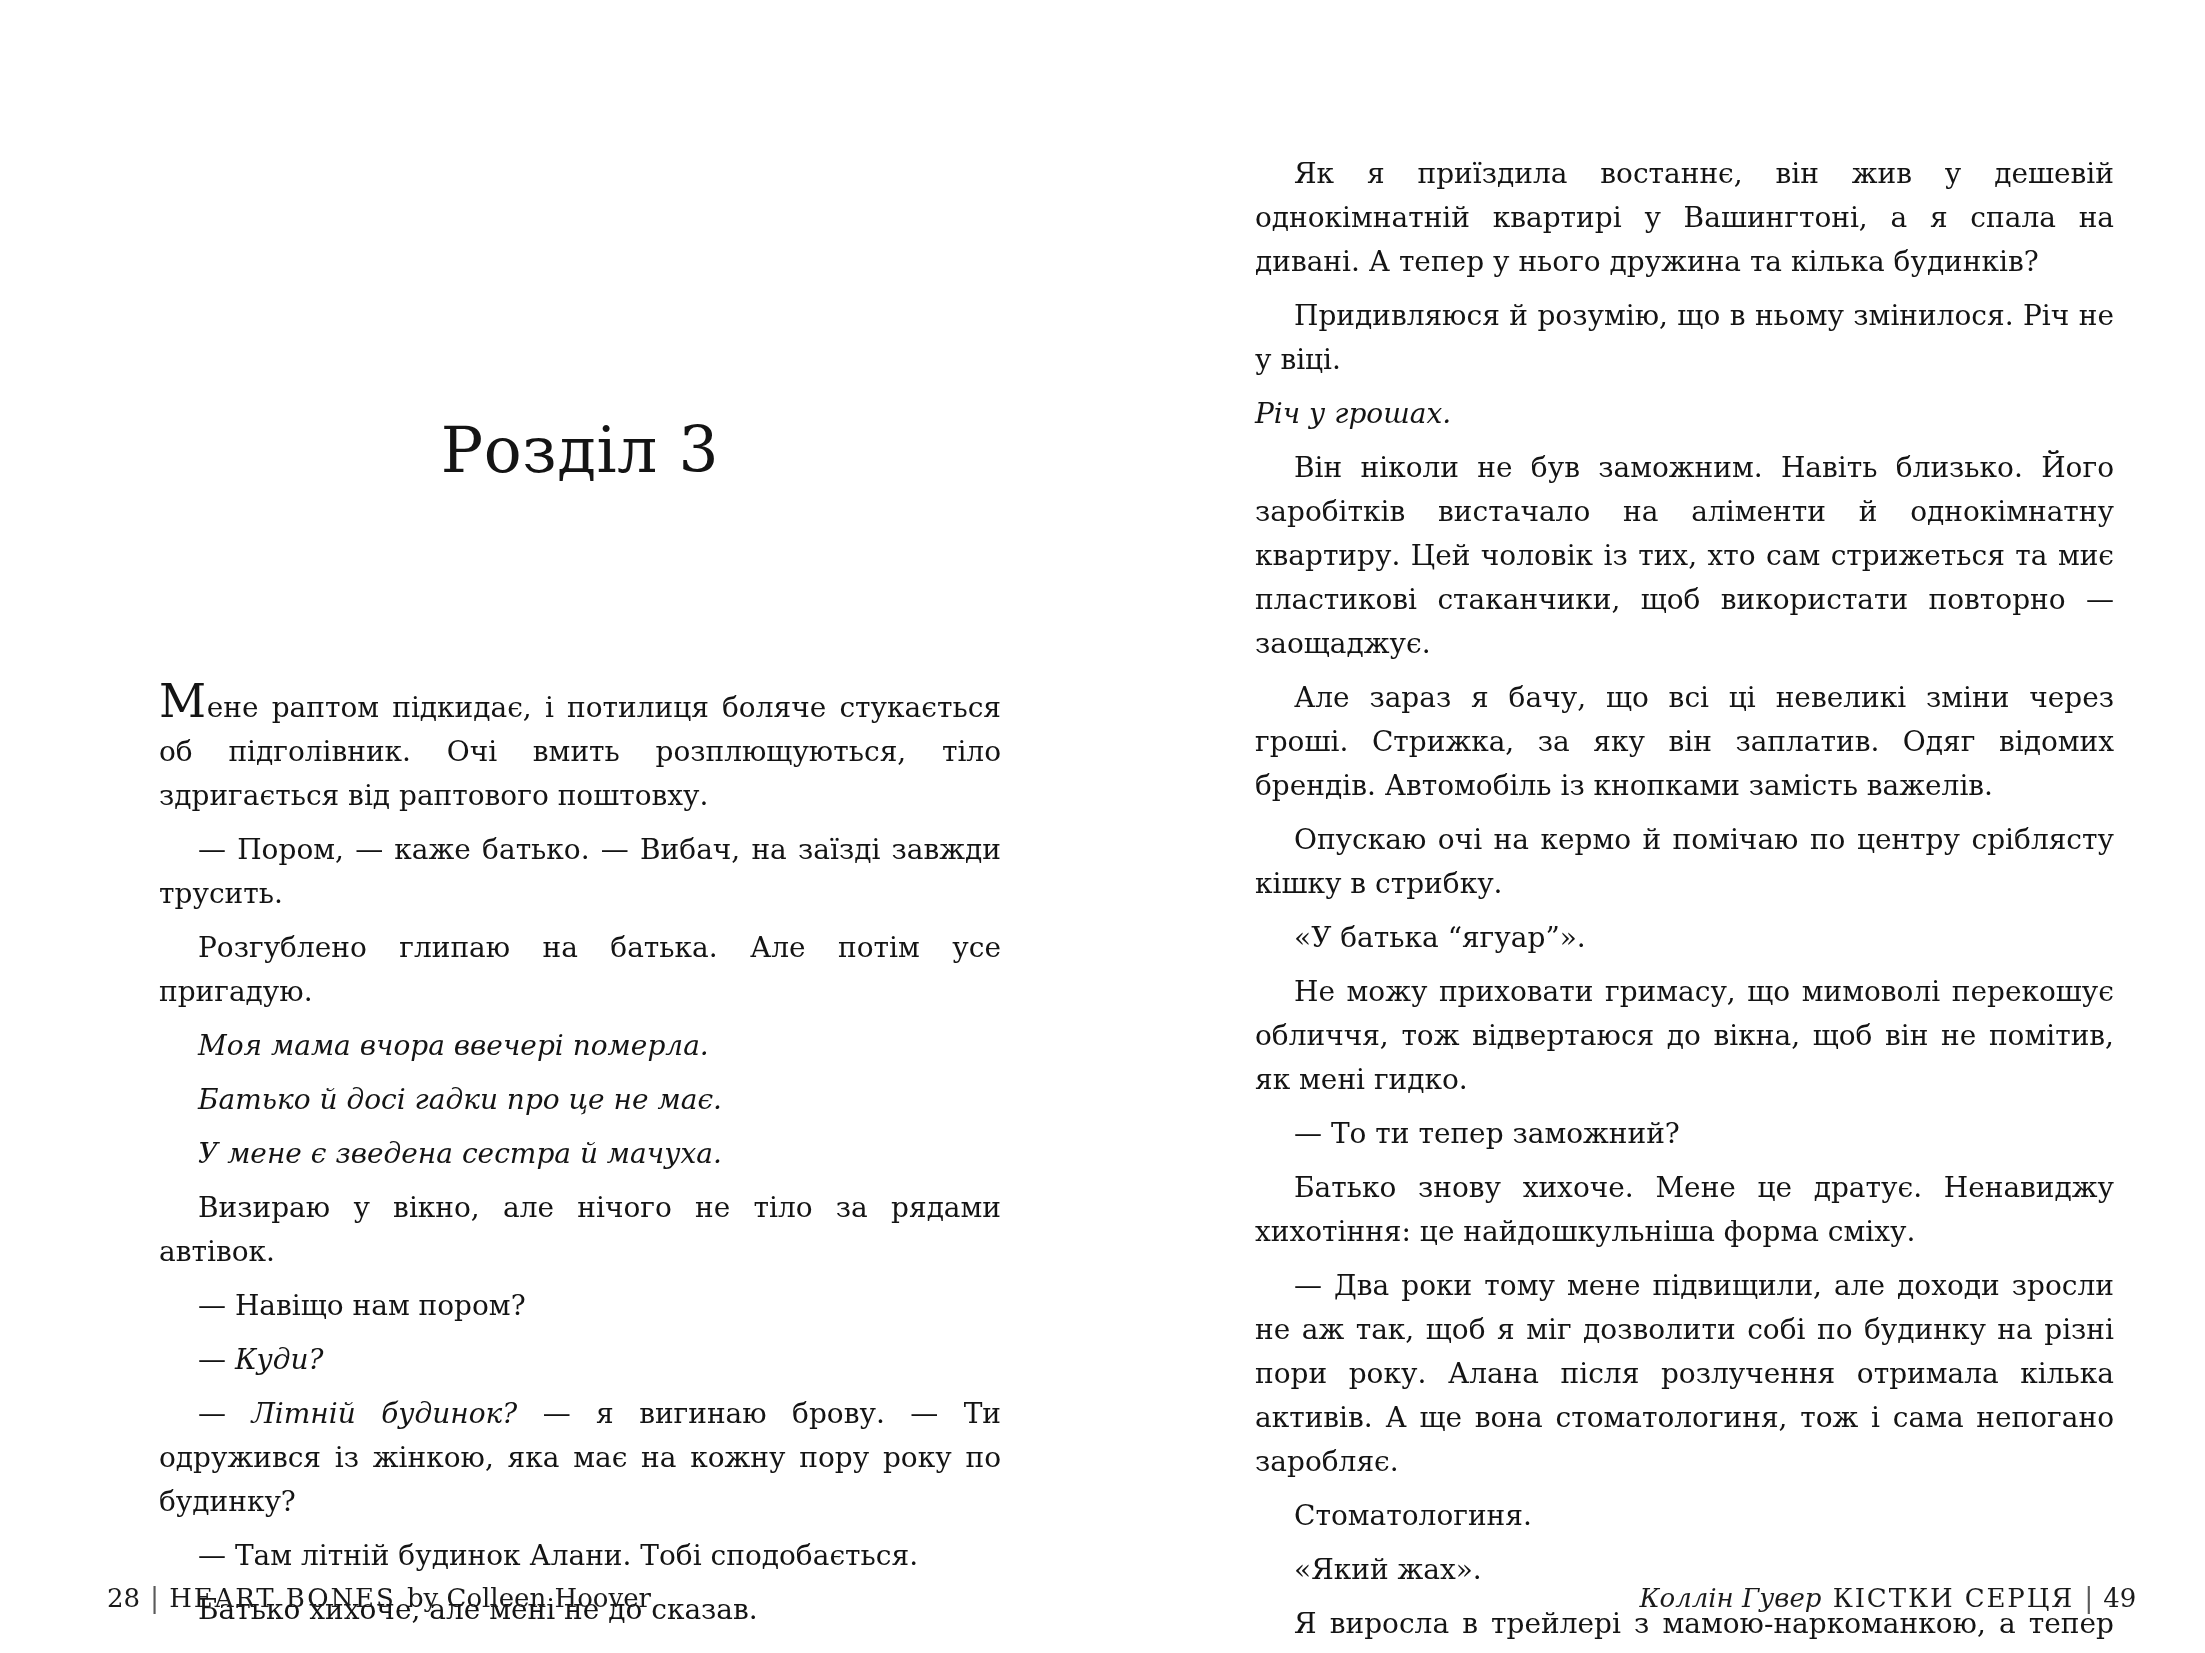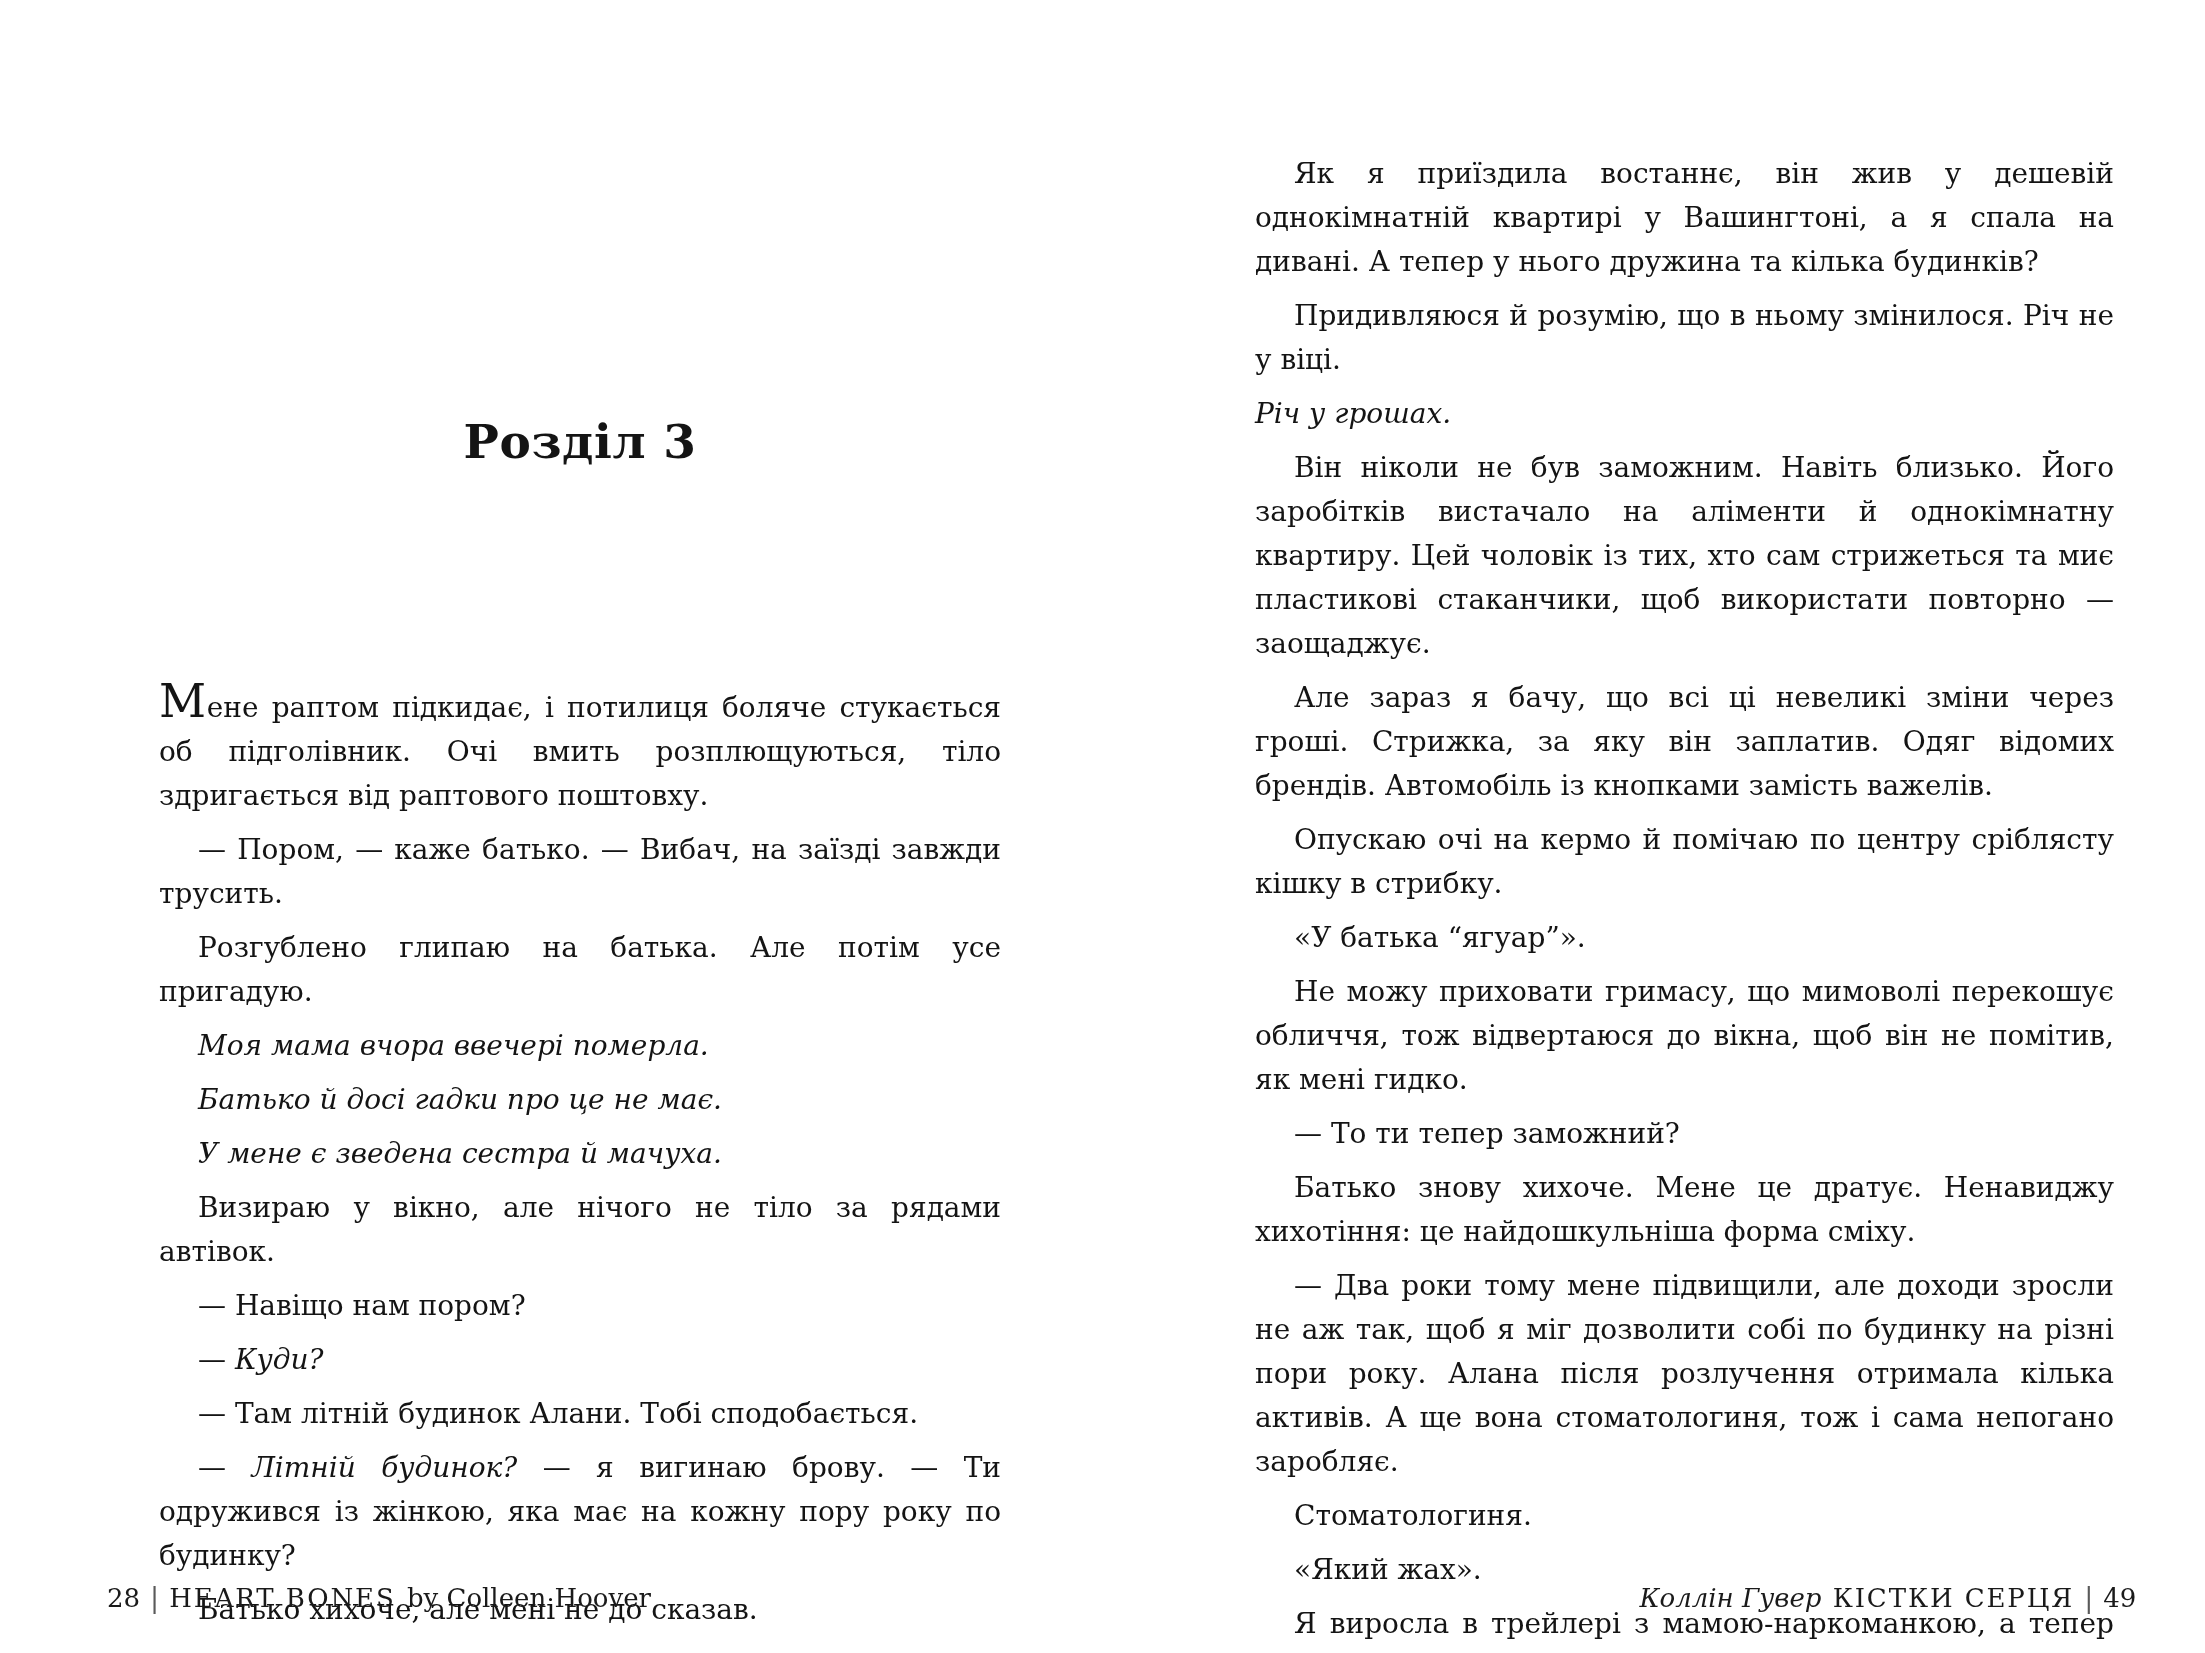--- a/index.html
+++ b/index.html
@@ -5,21 +5,21 @@
   html,body{margin:0;padding:0;background:#ffffff;}
   .spread{
     position:relative;width:2205px;height:1654px;background:#ffffff;
     font-family:"DejaVu Serif","Liberation Serif",serif;color:#141414;overflow:hidden;
   }
   .page{position:absolute;top:0;height:100%;}
   .page-left{left:149px;width:862px;}
   .page-right{left:1245px;width:879px;}
   .chapter-title{
     position:absolute;top:414px;left:0;width:100%;text-align:center;
-    font-size:47px;font-weight:700;letter-spacing:0.6px;
+    font-size:63px;font-weight:400;letter-spacing:0.6px;
   }
   .body-text{position:absolute;left:0;width:100%;font-size:28px;line-height:44px;text-align:justify;}
   .page-left .body-text{top:669px;}
   .page-right .body-text{top:142px;}
   p.para{margin:10px;padding:0;}
   p.para.indent{text-indent:39px;}
   .italic{font-style:italic;}
   .dropcap{font-size:46px;line-height:44px;letter-spacing:0.6px;}
   .footer{position:absolute;bottom:41px;font-size:26px;white-space:nowrap;color:#1a1a1a;}
   .footer-left{left:-42px;text-align:left;}
@@ -40,22 +40,22 @@
     <div class="body-text" id="left-paragraphs">
         <p class="para"><span class="dropcap">М</span><span>ене раптом підкидає, і потилиця боляче стукається об підголівник. Очі вмить розплющуються, тіло здригається від раптового поштовху.</span></p>
         <p class="para indent"><span>— Пором, — каже батько. — Вибач, на заїзді завжди трусить.</span></p>
         <p class="para indent"><span>Розгублено глипаю на батька. Але потім усе пригадую.</span></p>
         <p class="para indent"><span class="italic">Моя мама вчора ввечері померла.</span></p>
         <p class="para indent"><span class="italic">Батько й досі гадки про це не має.</span></p>
         <p class="para indent"><span class="italic">У мене є зведена сестра й мачуха.</span></p>
         <p class="para indent"><span>Визираю у вікно, але нічого не тіло за рядами автівок.</span></p>
         <p class="para indent"><span>— Навіщо нам пором?</span></p>
         <p class="para indent"><span>— </span><span class="italic">Куди?</span></p>
+        <p class="para indent"><span>— </span><span class="italic">Літній будинок?</span><span> — я вигинаю брову. — Ти одружився із жінкою, яка має на кожну пору року по будинку?</span></p>
         <p class="para indent"><span>— Там літній будинок Алани. Тобі сподобається.</span></p>
-        <p class="para indent"><span>— </span><span class="italic">Літній будинок?</span><span> — я вигинаю брову. — Ти одружився із жінкою, яка має на кожну пору року по будинку?</span></p>
         <p class="para indent"><span>Батько хихоче, але мені не до сказав.</span></p>
       </div>
 
     <div class="footer footer-left">
       <span>28</span><span class="sep">|</span><span class="caps-title">HEART BONES</span><span class="byline">by Colleen Hoover</span>
     </div>
   </div>
 
   <div class="page page-right">
     <div class="body-text" id="right-paragraphs">

